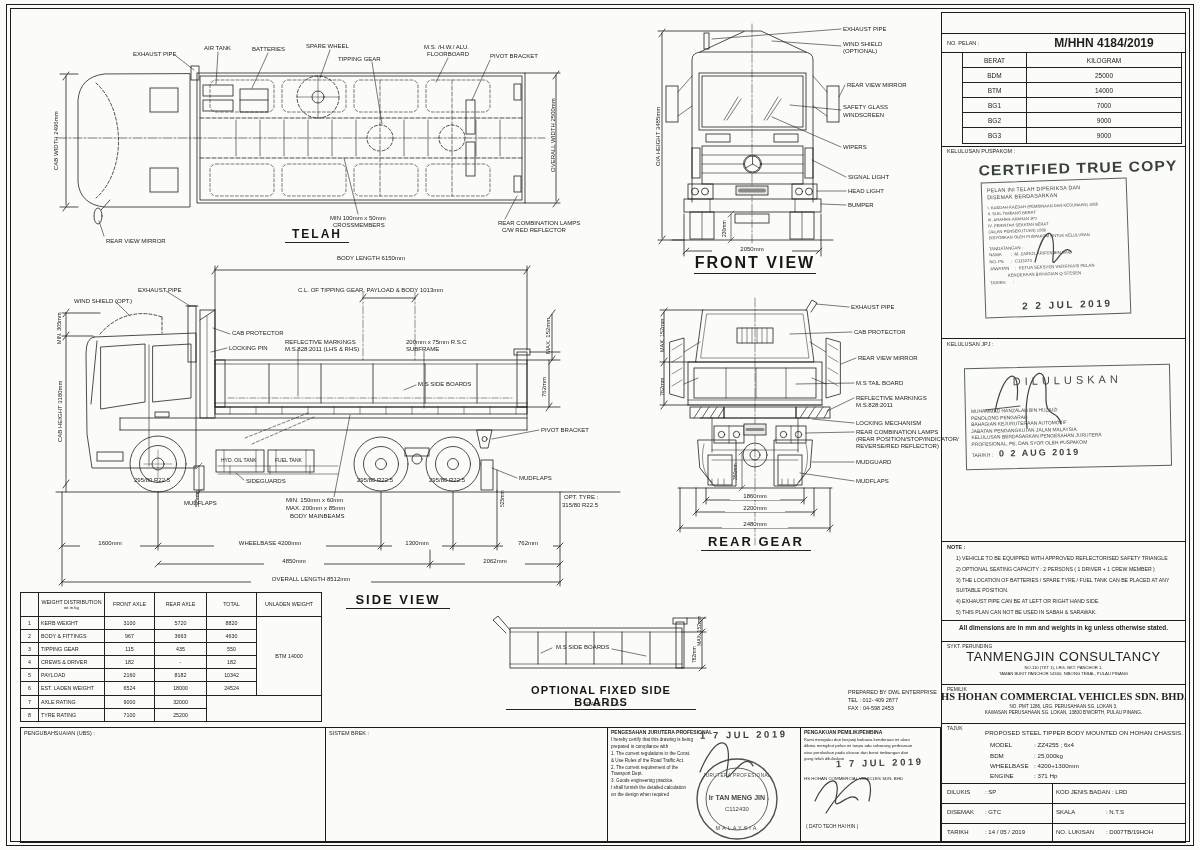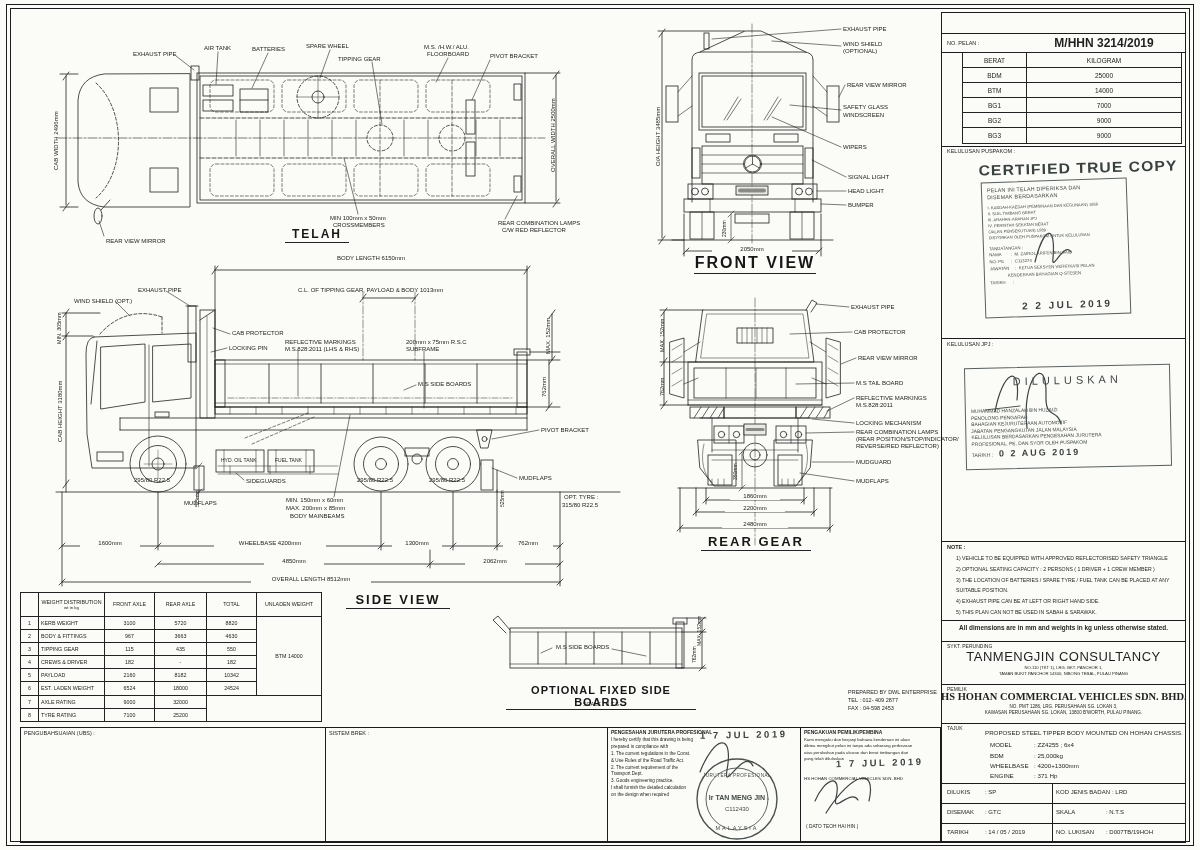--- a/index.html
+++ b/index.html
@@ -516,21 +516,21 @@
   <div class="hline" style="left:941px;top:620px;width:245px"></div>
   <div class="hline" style="left:941px;top:641px;width:245px"></div>
   <div class="hline" style="left:941px;top:684px;width:245px"></div>
   <div class="hline" style="left:941px;top:723px;width:245px"></div>
   <div class="hline" style="left:941px;top:783px;width:245px"></div>
   <div class="hline" style="left:941px;top:803px;width:245px"></div>
   <div class="hline" style="left:941px;top:823px;width:245px"></div>
   <div class="vline" style="left:1052px;top:783px;height:60px"></div>
 
   <div class="tb" style="left:947px;top:40px;font-size:5.5px">NO. PELAN :</div>
-  <div class="tb" style="left:1026px;top:36px;width:156px;text-align:center;font-size:12px;font-weight:bold">M/HHN 3214/2019</div>
+  <div class="tb" style="left:1026px;top:36px;width:156px;text-align:center;font-size:12px;font-weight:bold">M/HHN 4184/2019</div>
 
   <table class="berat">
     <colgroup>
         <col style="width:64px">
         <col>
       </colgroup>
     <thead>
         <tr>
           <th>BERAT</th>
           <th>KILOGRAM</th>

